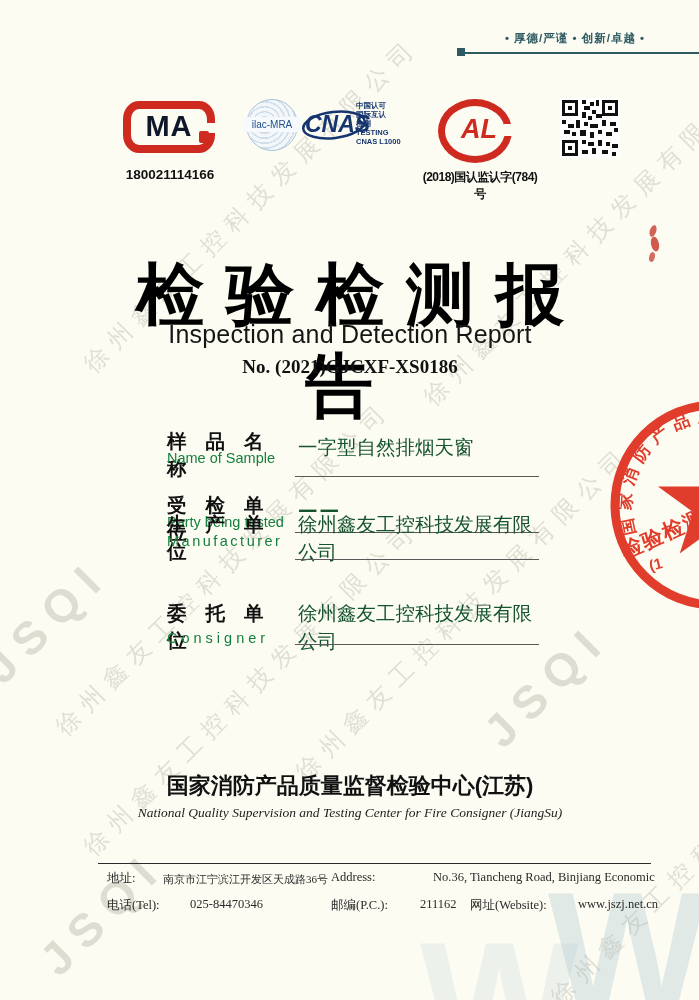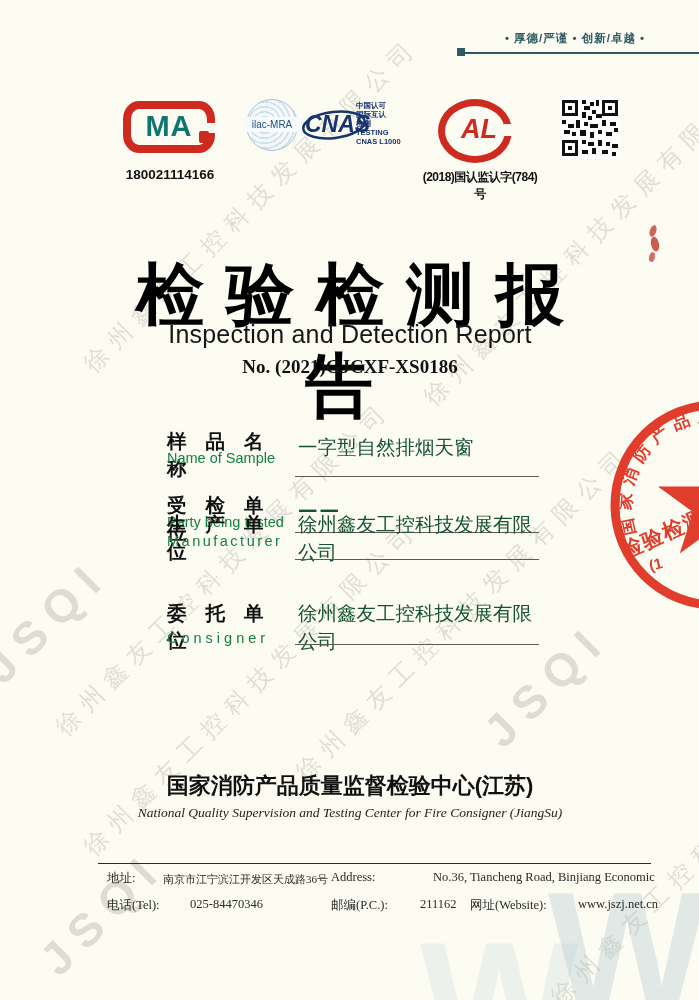--- a/index.html
+++ b/index.html
@@ -19,21 +19,21 @@
   .motto{position:absolute;top:31px;left:455px;width:240px;text-align:center;
     font-size:11.5px;font-weight:bold;color:#2d5a60;letter-spacing:1px;}
   .motto-line{position:absolute;top:52px;left:457px;width:242px;height:2px;background:#2d5a60;}
   .motto-sq{position:absolute;top:48px;left:457px;width:8px;height:8px;background:#2d5a60;}
   
   .cma-box{position:absolute;left:123px;top:101px;width:92px;height:52px;
     border:8px solid #cf2a20;border-radius:16px/18px;box-sizing:border-box;}
   .cma-gap{position:absolute;right:-10px;top:14px;width:12px;height:10px;background:#fcfcf3;}
   .cma-tab{position:absolute;right:-2px;top:22px;width:10px;height:12px;background:#cf2a20;border-radius:2px;}
   .cma-ma{position:absolute;left:0;top:1px;width:100%;text-align:center;
-    font-size:29px;font-weight:bold;color:#0f766e;letter-spacing:1px;font-family:"Liberation Sans",sans-serif;}
+    font-size:29px;font-weight:bold;color:#0f172a;letter-spacing:1px;font-family:"Liberation Sans",sans-serif;}
   .cma-num{position:absolute;left:118px;top:167px;width:104px;text-align:center;
     font-size:13.5px;font-weight:bold;color:#111;}
   .ilac{position:absolute;left:246px;top:99px;width:50px;height:50px;border-radius:50%;
     background:repeating-radial-gradient(circle at 35% 45%, #cfdfeb 0 1.5px, #f3f7fa 1.5px 5px);
     border:1px solid #a8c2d6;}
   .ilac-band{position:absolute;left:-4px;top:17px;width:58px;height:15px;background:#f7fafc;
     display:flex;align-items:center;justify-content:center;
     font-size:10px;font-weight:normal;color:#1d4d8c;letter-spacing:0;}
   .cnas{position:absolute;left:301px;top:103px;width:66px;height:44px;}
   .cnas-word{position:absolute;left:4px;top:8px;font-size:23px;font-weight:bold;font-style:italic;

